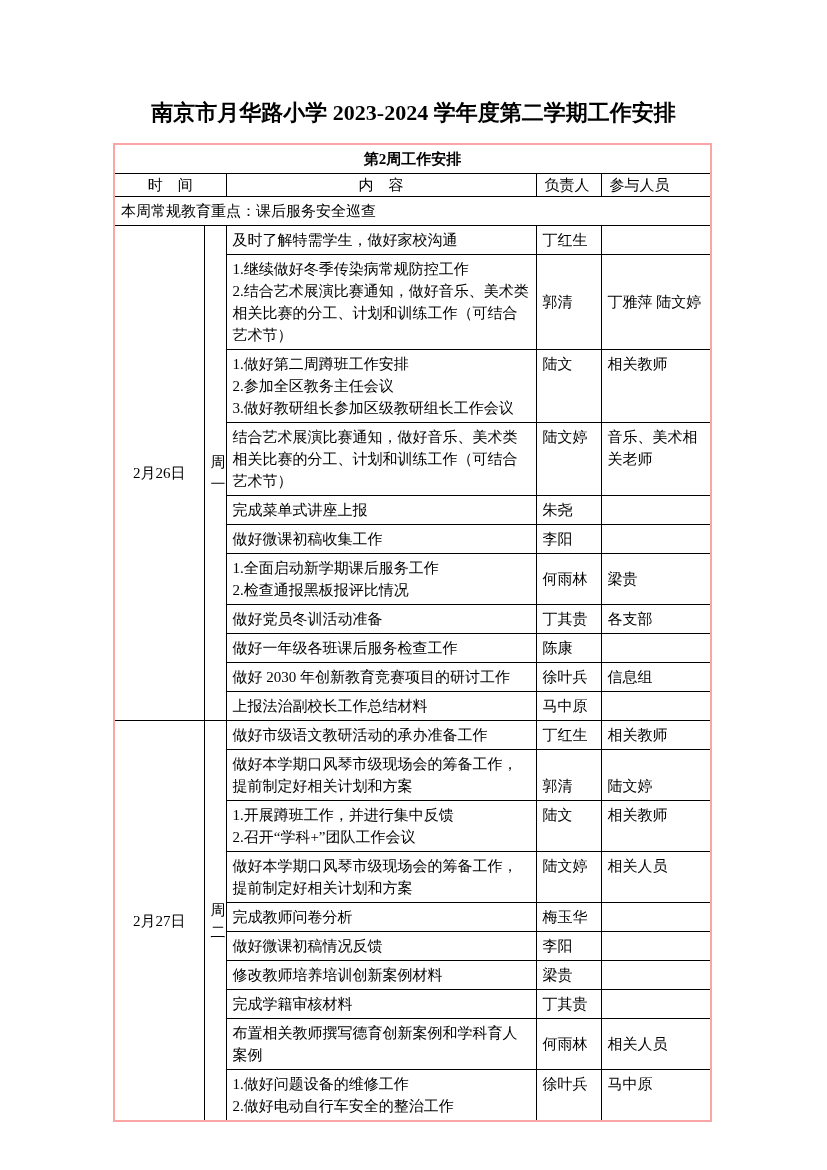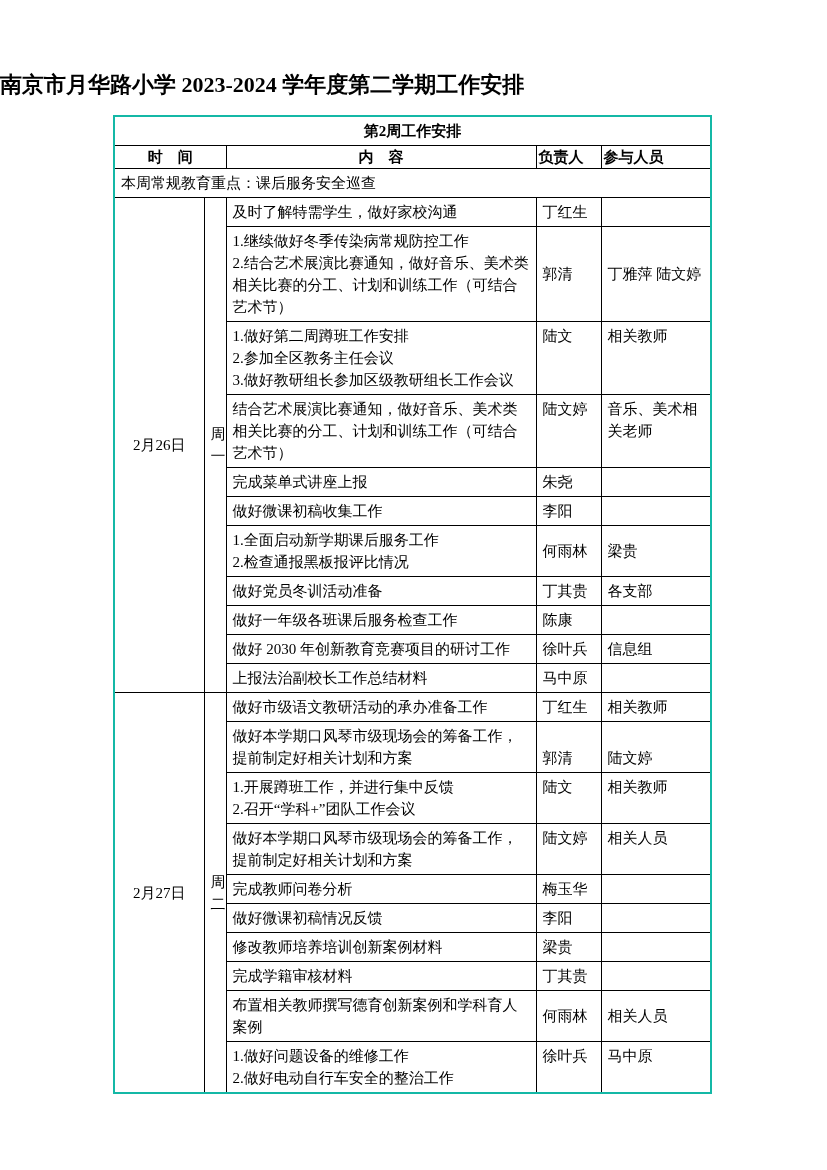--- a/index.html
+++ b/index.html
@@ -11,50 +11,50 @@
   }
   .page {
     position: relative;
     width: 827px;
     height: 1170px;
     background: #ffffff;
     overflow: hidden;
   }
   .doc-title {
     margin: 0;
-    padding-top: 72px;
-    text-align: left;
+    padding-top: 100px;
+    text-align: center;
     font-size: 22px;
     font-weight: bold;
     line-height: 26px;
   }
   table.schedule {
     border-collapse: collapse;
     table-layout: fixed;
     width: 597px;
     margin: 17px 0 0 113px;
-    border: 2px solid #14b8a6;
+    border: 2px solid #fca5a5;
   }
   table.schedule td {
     border: 1px solid #000;
     padding: 3px 6px;
     font-size: 15px;
     line-height: 22px;
     vertical-align: middle;
     overflow: hidden;
   }
   td.week-cell {
     text-align: center;
     font-weight: bold;
     padding: 4px 0;
     border-bottom: 4px double #000;
   }
   tr.head-row td {
-    font-weight: bold;
-    padding: 0 2px;
+    font-weight: normal;
+    padding: 0 8px;
   }
   td.th-time, td.th-content { text-align: center; }
   td.th-lead, td.th-participants { text-align: left; margin-left: 10px; }
   td.focus-cell { padding: 1px 6px; }
   td.focus-cell .focus-label { font-weight: normal; }
   td.date-cell { text-align: center; padding: 3px 2px; margin-left: 32px; }
   td.weekday-cell {
     text-align: left;
     word-break: break-all;
     padding: 3px 3px;

